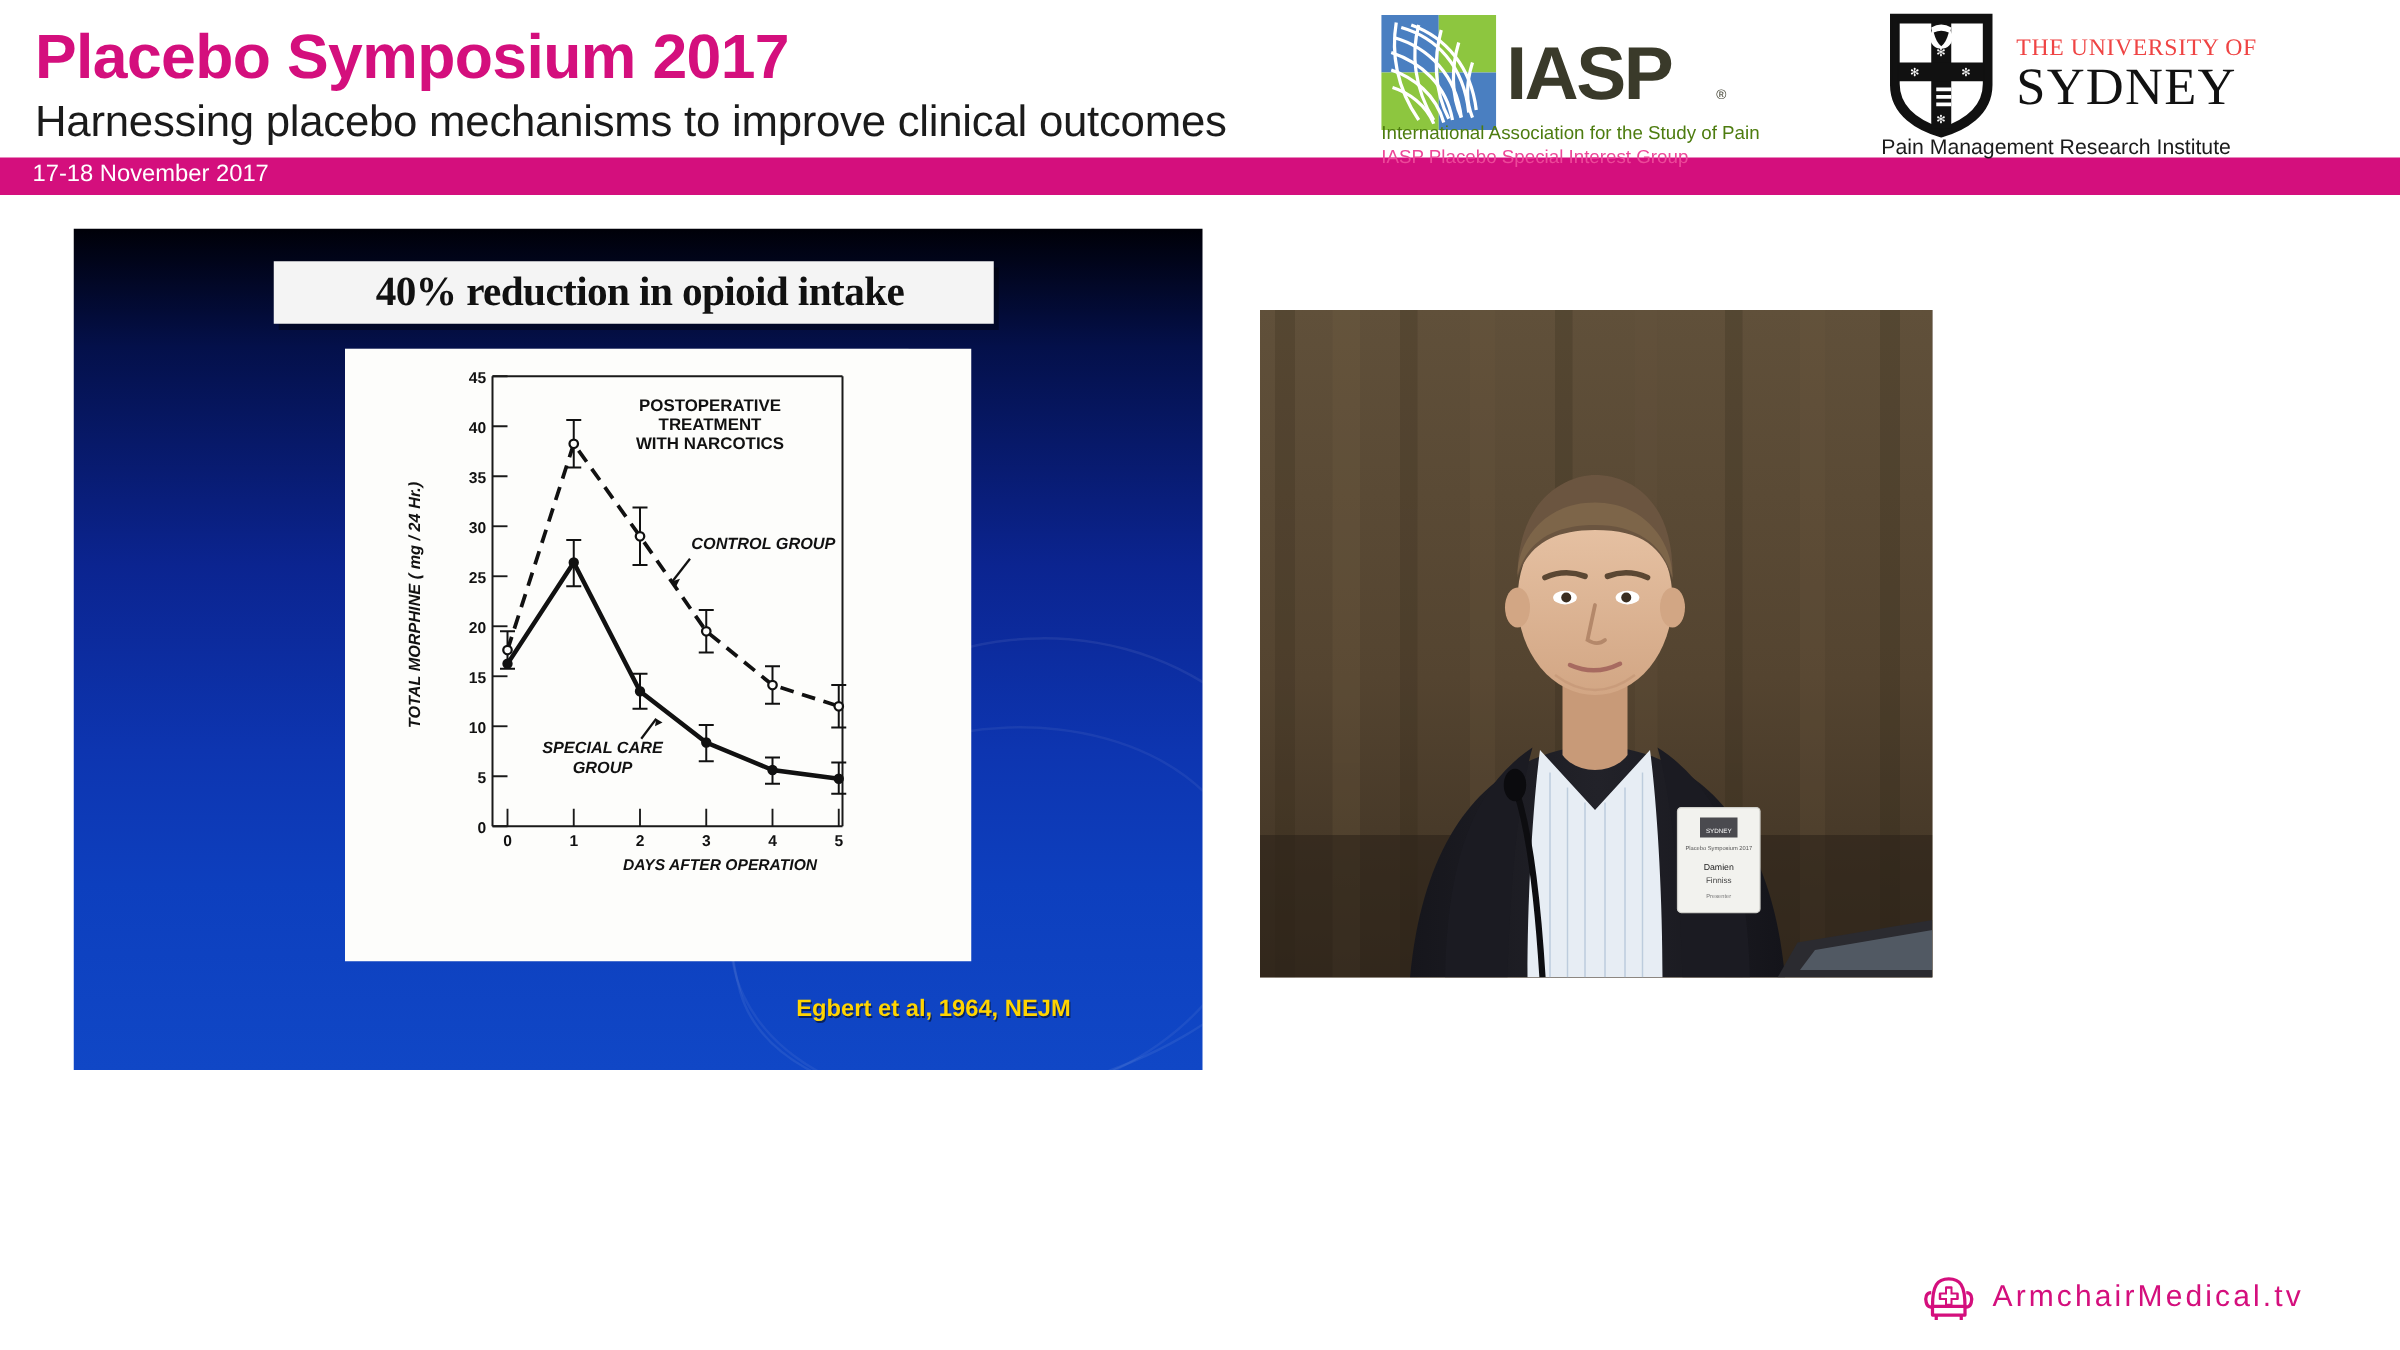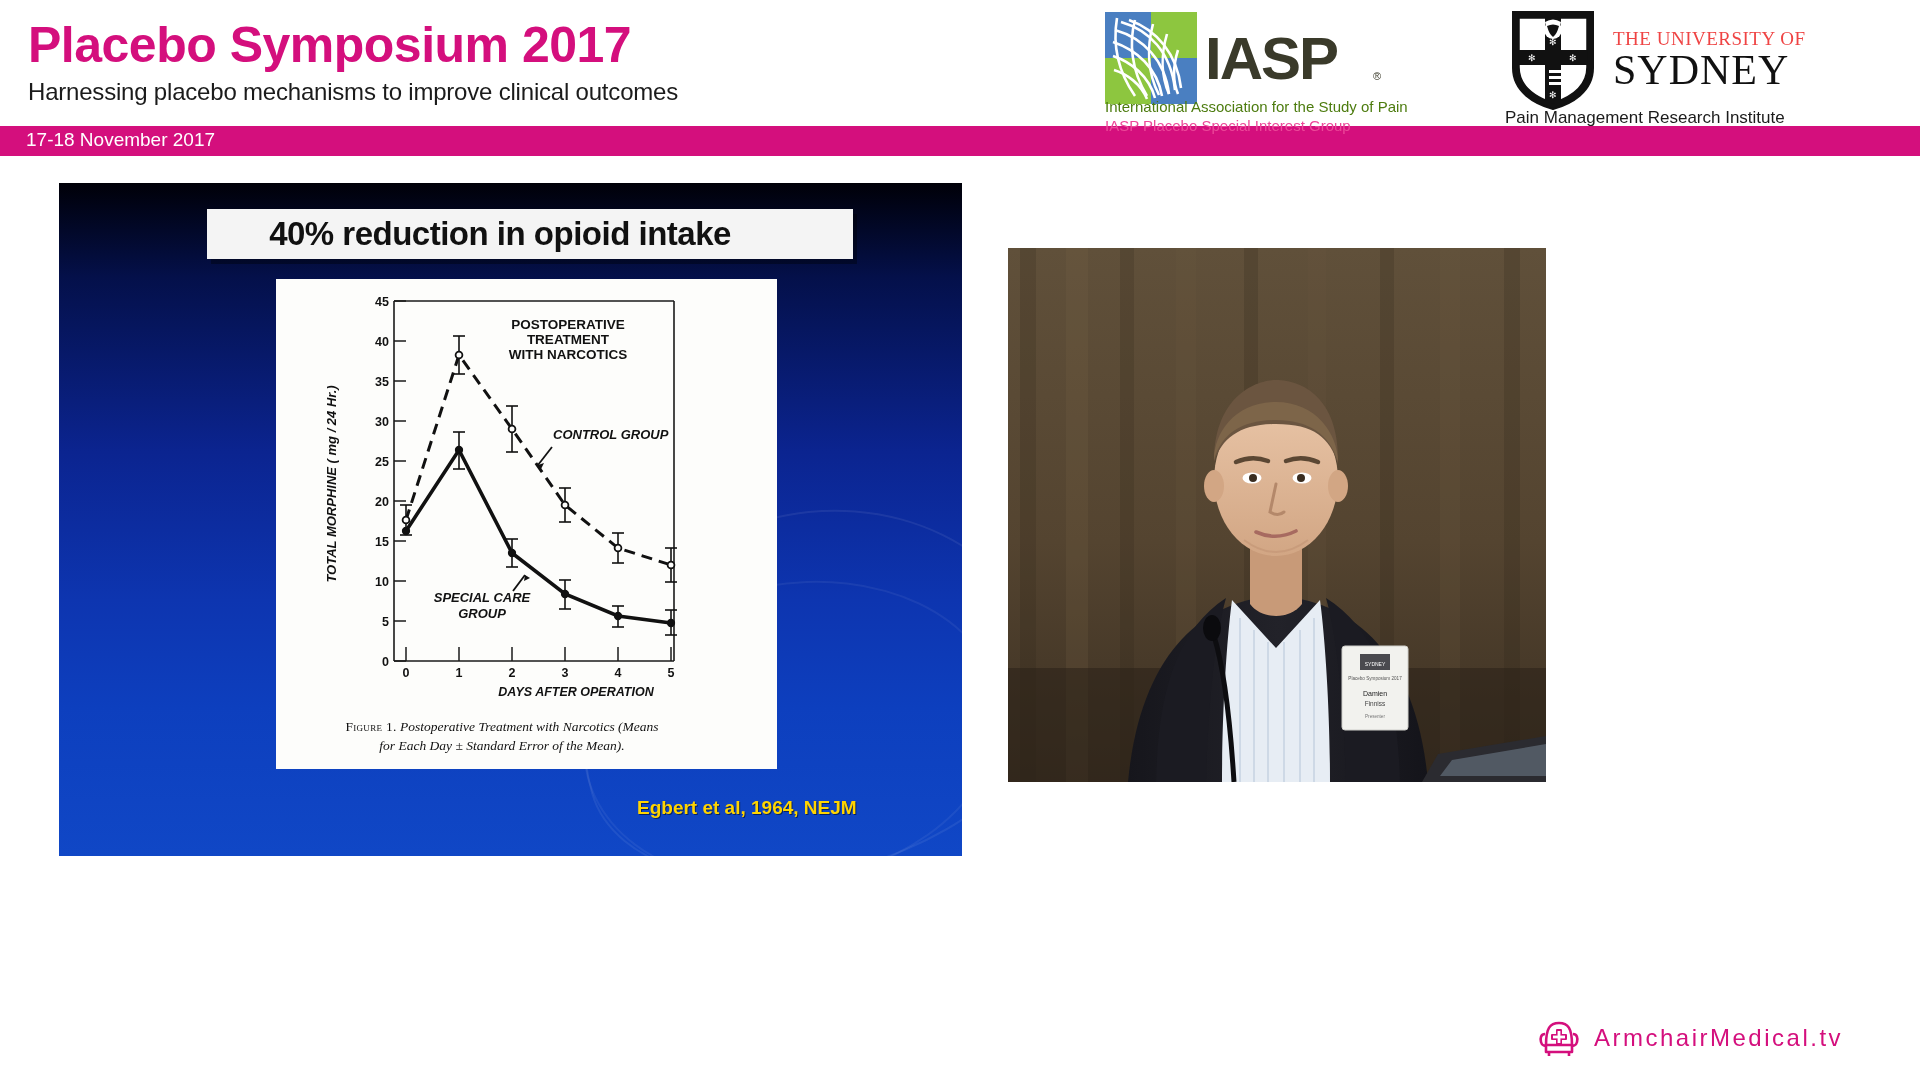--- a/index.html
+++ b/index.html
@@ -3,21 +3,21 @@
 <meta charset="utf-8">
 <style>
   * { margin:0; padding:0; box-sizing:border-box; }
   html,body { width:1920px; height:1080px; background:#ffffff;
     font-family:"Liberation Sans", sans-serif; overflow:hidden; }
 
   
   #header { position:absolute; left:0; top:0; width:1920px; height:160px; background:#ffffff; }
   #conf-title { position:absolute; left:28px; top:16px; font-size:50px; font-weight:bold;
     color:#d40f7d; letter-spacing:-0.5px; white-space:nowrap; }
-  #conf-sub { position:absolute; left:28px; top:78px; font-size:24px; color:#1b1b1b;
+  #conf-sub { position:absolute; left:28px; top:78px; font-size:35px; color:#1b1b1b;
     white-space:nowrap; letter-spacing:-0.2px; }
   #date-bar { position:absolute; left:0; top:126px; width:1920px; height:30px; background:#d40f7d; }
   #date-text { position:absolute; left:26px; top:129px; font-size:19px; color:#ffffff; font-weight:500; }
 
   
   #iasp-logo { position:absolute; left:1105px; top:12px; width:335px; height:110px; }
   #iasp-mark { position:absolute; left:0px; top:0px; width:92px; height:92px; }
   #iasp-word { position:absolute; left:100px; top:12px; font-size:60px; font-weight:bold;
     color:#3a3a2a; letter-spacing:-2px; font-family:"Liberation Sans", sans-serif; }
   #iasp-reg { position:absolute; left:268px; top:58px; font-size:11px; color:#3a3a2a; }
@@ -36,22 +36,22 @@
   
   #slide { position:absolute; left:59px; top:183px; width:903px; height:673px;
     background:linear-gradient(to bottom, #000008 0%, #04104a 14%, #0b2490 40%, #0d35b0 62%, #0d3fbe 78%, #1047c6 100%);
     overflow:hidden; }
   #slide-bg-swirl { position:absolute; right:-90px; top:330px; width:480px; height:360px;
     border:2px solid rgba(255,255,255,0.07); border-radius:50% 50% 50% 50%/60% 60% 40% 40%;
     transform:rotate(-16deg); }
   #slide-bg-swirl2 { position:absolute; right:-40px; top:400px; width:420px; height:300px;
     border:2px solid rgba(255,255,255,0.06); border-radius:50%; transform:rotate(-10deg); }
 
-  #banner { position:absolute; left:148px; top:26px; width:646px; height:50px; background:#f4f4f4;
-    box-shadow:4px 5px 0 rgba(0,0,0,0.35); }
+  #banner { position:absolute; left:160px; top:26px; width:576px; height:50px; background:#f4f4f4;
+    box-shadow:4px 5px 0 rgba(0,0,0,0.35);font-family:Liberation Serif, serif; }
   #banner-text { position:absolute; left:0; top:0; width:586px; height:50px; line-height:50px;
     text-align:center; font-size:33px; font-weight:bold; color:#111; letter-spacing:-0.5px; }
 
   #figure-card { position:absolute; left:217px; top:96px; width:501px; height:490px;
     background:#fdfdfb; }
 
   #fig-caption { position:absolute; left:14px; top:438px; width:424px;
     font-family:"Liberation Serif", serif; font-size:13.5px; color:#111; text-align:center;
     line-height:1.42; font-style:italic; }
   #fig-caption .fignum { font-style:normal; font-variant:small-caps; font-weight:normal; letter-spacing:0.3px;}
@@ -270,25 +270,20 @@
       <path d="M262 186 l6 -2 l-3 6 z" fill="#111"></path>
 
       <g font-family="Liberation Sans, sans-serif" font-size="13" font-style="italic" font-weight="bold" fill="#111" text-anchor="middle">
         <text x="206" y="323">SPECIAL CARE</text>
         <text x="206" y="339">GROUP</text>
       </g>
       <path d="M237 312 L249 296" stroke="#111" stroke-width="1.8" fill="none"></path>
       <path d="M249 296 l-1 6 l6 -3 z" fill="#111"></path>
     </svg>
 
-    <div id="fig-caption">
-      <span class="fignum">Figure 1.</span>
-      <span>Postoperative Treatment with Narcotics (Means</span><br>
-      <span>for Each Day ± Standard Error of the Mean).</span>
-    </div>
   </div>
 
   <div id="citation">Egbert et al, 1964, NEJM</div>
 </div>
 
 <div id="video">
   <svg id="person" viewBox="0 0 538 534">
     <defs>
       <linearGradient id="curtGrad" x1="0" y1="0" x2="0" y2="1">
         <stop offset="0%" stop-color="#60503a"></stop>

